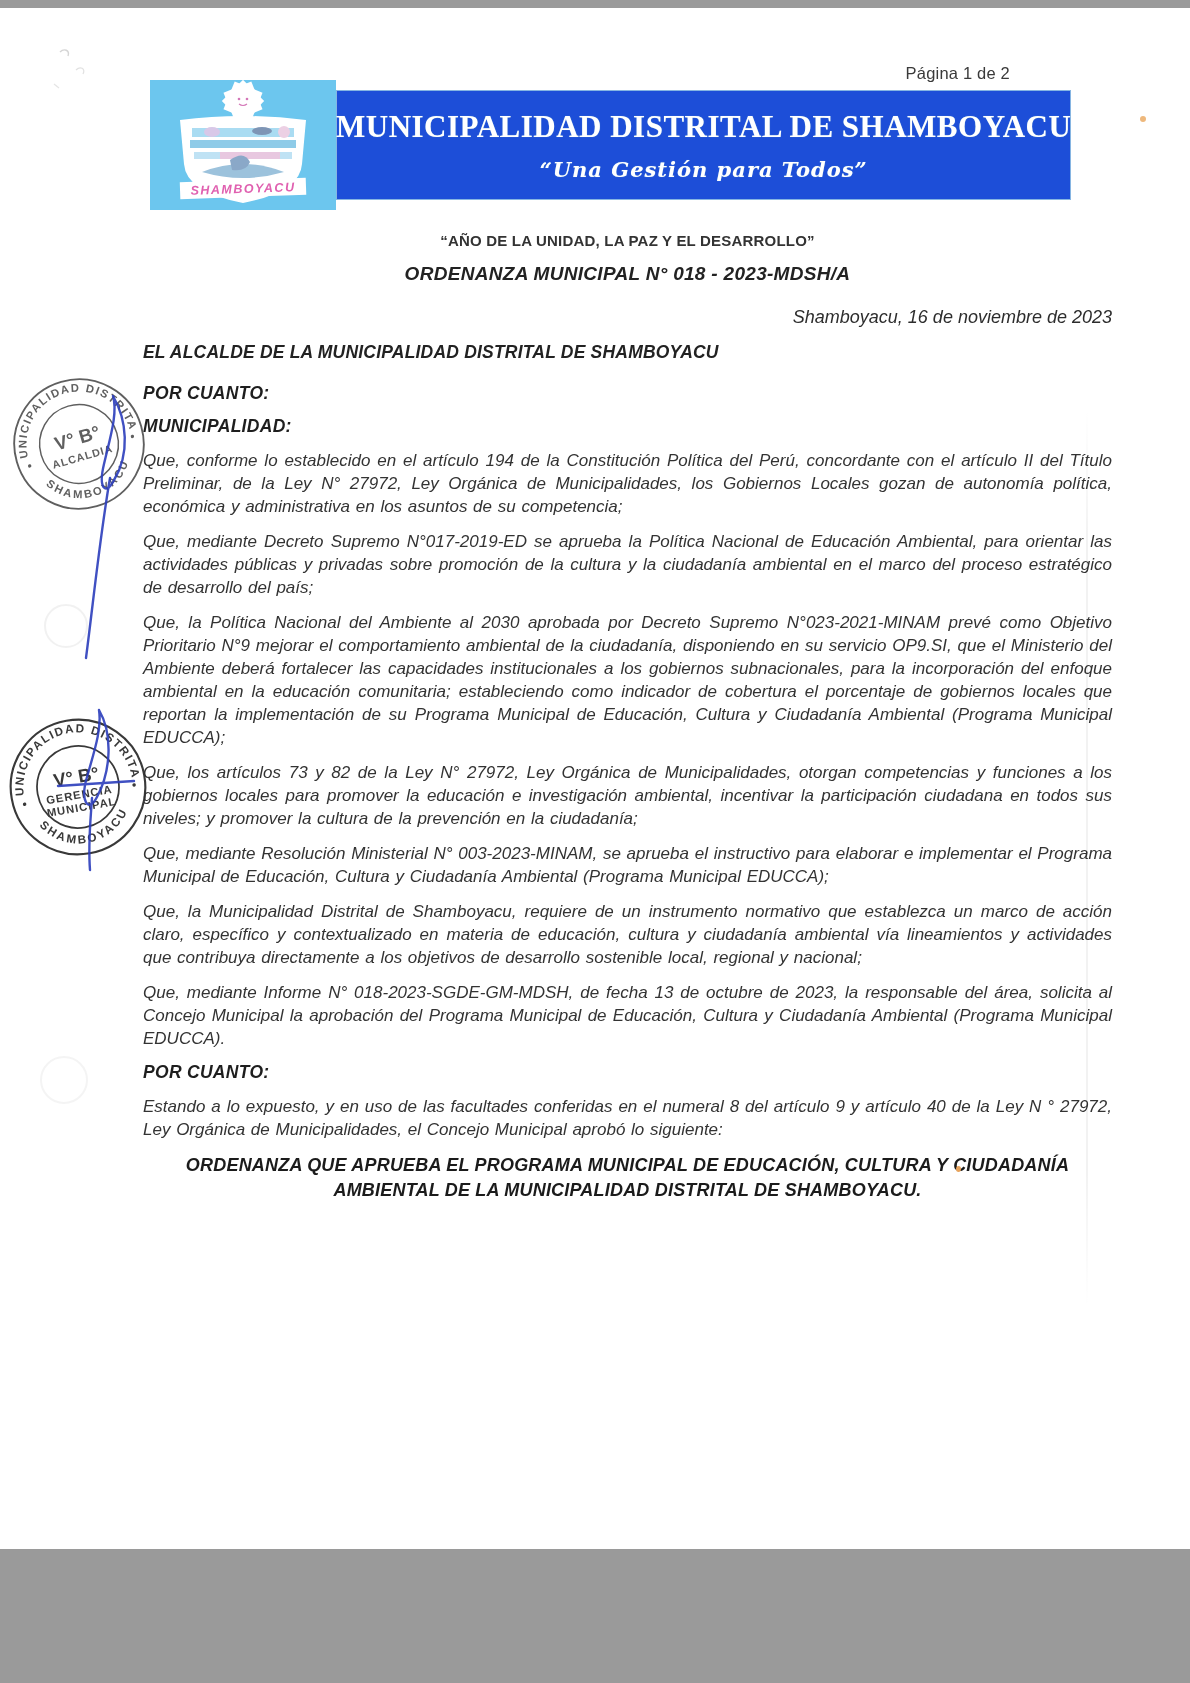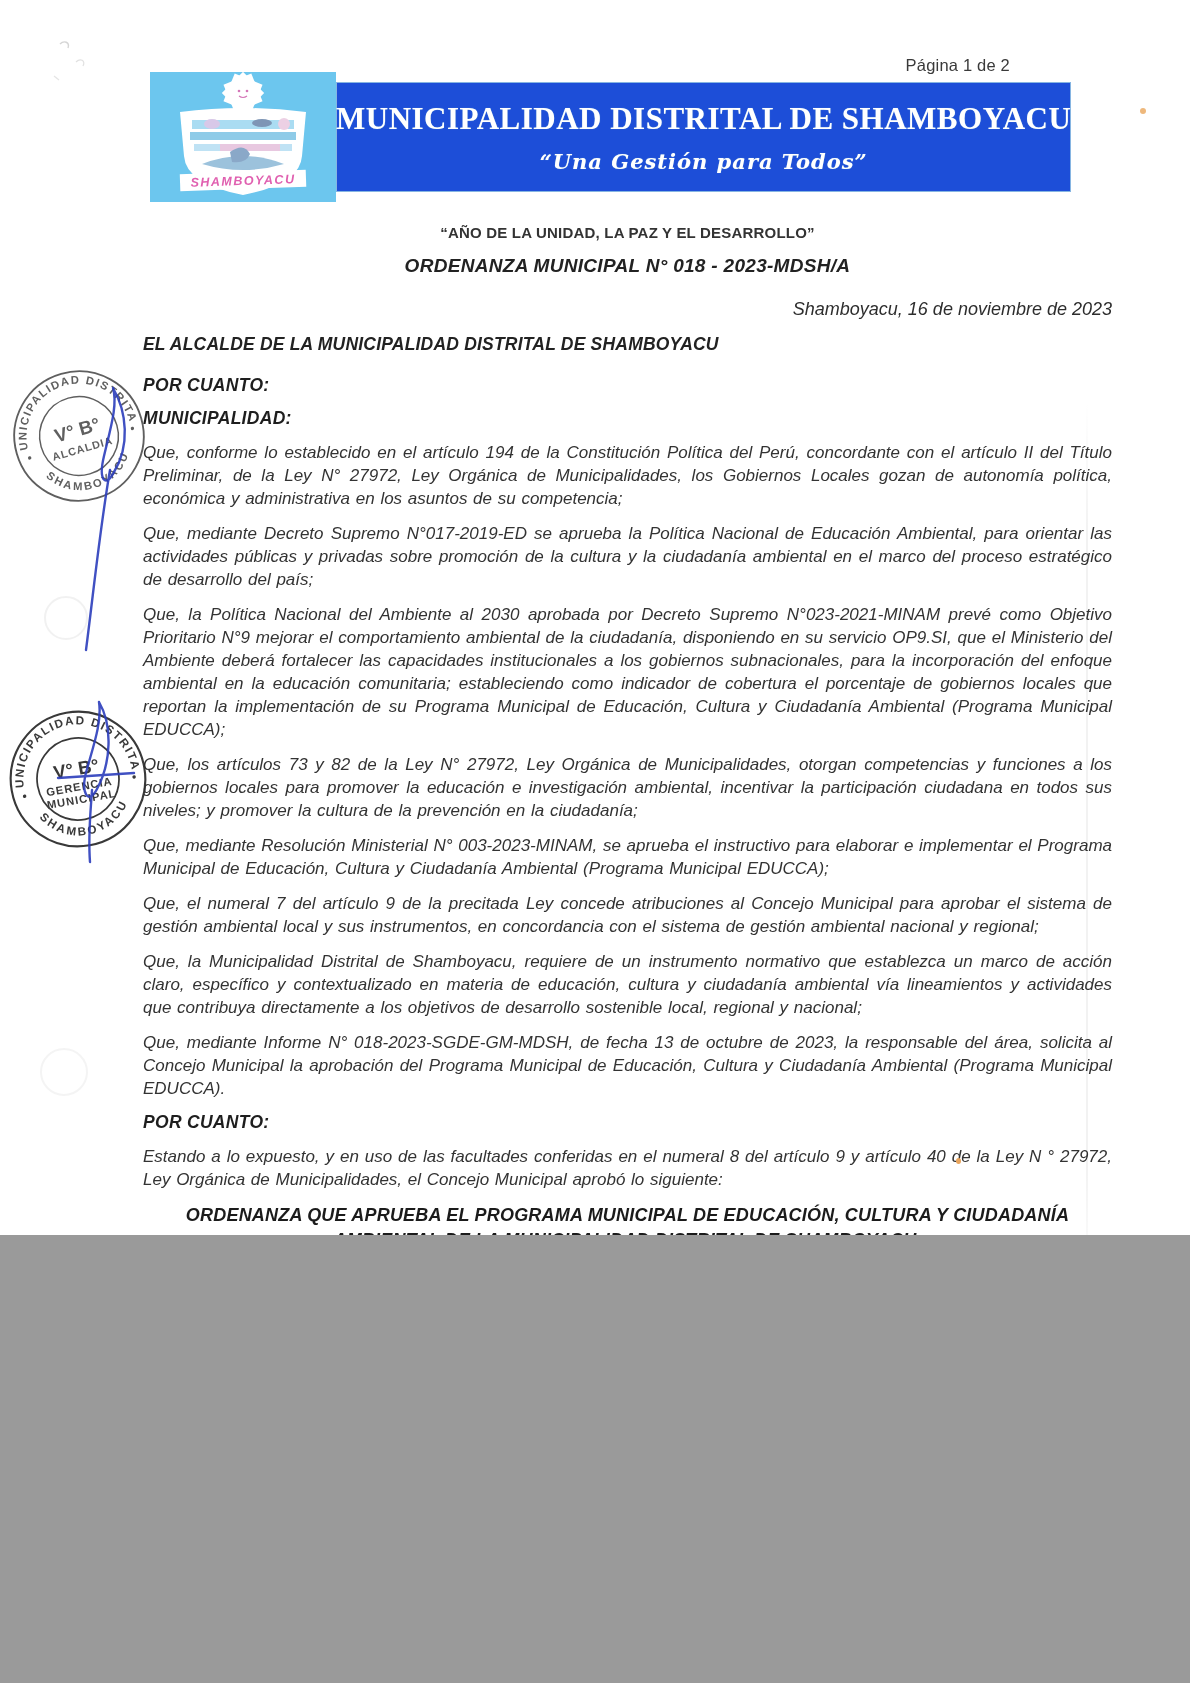--- a/index.html
+++ b/index.html
@@ -1,17 +1,17 @@
 <!DOCTYPE html>
 <html lang="es"><head>
 <meta charset="utf-8">
 <style>
   html,body{margin:0;padding:0;background:#9a9a9a;}
   .page{
-    position:relative;width:1190px;height:1235px;margin:0 auto;
+    position:relative;width:1190px;height:1541px;margin:8px auto;
     background:#ffffff;overflow:hidden;
     font-family:"Liberation Sans",sans-serif;color:#2d2d2d;
   }
   
   .page-indicator{
     position:absolute;top:56px;right:180px;
     font-size:16.5px;color:#3a3a3a;letter-spacing:.2px;
   }
   .header{
     position:absolute;top:72px;left:150px;width:866px;height:130px;
@@ -151,21 +151,20 @@
     <div class="addressee">EL ALCALDE DE LA MUNICIPALIDAD DISTRITAL DE SHAMBOYACU</div>
 
     <div class="section-label" style="margin-top:8px">POR CUANTO:</div>
 
     <div class="section-label">MUNICIPALIDAD:</div>
     <p class="para">Que, conforme lo establecido en el artículo 194 de la Constitución Política del Perú, concordante con el artículo II del Título Preliminar, de la Ley N° 27972, Ley Orgánica de Municipalidades, los Gobiernos Locales gozan de autonomía política, económica y administrativa en los asuntos de su competencia;</p>
     <p class="para">Que, mediante Decreto Supremo N°017-2019-ED se aprueba la Política Nacional de Educación Ambiental, para orientar las actividades públicas y privadas sobre promoción de la cultura y la ciudadanía ambiental en el marco del proceso estratégico de desarrollo del país;</p>
     <p class="para">Que, la Política Nacional del Ambiente al 2030 aprobada por Decreto Supremo N°023-2021-MINAM prevé como Objetivo Prioritario N°9 mejorar el comportamiento ambiental de la ciudadanía, disponiendo en su servicio OP9.SI, que el Ministerio del Ambiente deberá fortalecer las capacidades institucionales a los gobiernos subnacionales, para la incorporación del enfoque ambiental en la educación comunitaria; estableciendo como indicador de cobertura el porcentaje de gobiernos locales que reportan la implementación de su Programa Municipal de Educación, Cultura y Ciudadanía Ambiental (Programa Municipal EDUCCA);</p>
     <p class="para">Que, los artículos 73 y 82 de la Ley N° 27972, Ley Orgánica de Municipalidades, otorgan competencias y funciones a los gobiernos locales para promover la educación e investigación ambiental, incentivar la participación ciudadana en todos sus niveles; y promover la cultura de la prevención en la ciudadanía;</p>
     <p class="para">Que, mediante Resolución Ministerial N° 003-2023-MINAM, se aprueba el instructivo para elaborar e implementar el Programa Municipal de Educación, Cultura y Ciudadanía Ambiental (Programa Municipal EDUCCA);</p>
-    <p class="para">Que, el numeral 7 del artículo 9 de la precitada Ley concede atribuciones al Concejo Municipal para aprobar el sistema de gestión ambiental local y sus instrumentos, en concordancia con el sistema de gestión ambiental nacional y regional;</p>
     <p class="para">Que, la Municipalidad Distrital de Shamboyacu, requiere de un instrumento normativo que establezca un marco de acción claro, específico y contextualizado en materia de educación, cultura y ciudadanía ambiental vía lineamientos y actividades que contribuya directamente a los objetivos de desarrollo sostenible local, regional y nacional;</p>
     <p class="para">Que, mediante Informe N° 018-2023-SGDE-GM-MDSH, de fecha 13 de octubre de 2023, la responsable del área, solicita al Concejo Municipal la aprobación del Programa Municipal de Educación, Cultura y Ciudadanía Ambiental (Programa Municipal EDUCCA).</p>
 
     <div class="section-label">POR CUANTO:</div>
     <p class="para">Estando a lo expuesto, y en uso de las facultades conferidas en el numeral 8 del artículo 9 y artículo 40 de la Ley N ° 27972, Ley Orgánica de Municipalidades, el Concejo Municipal aprobó lo siguiente:</p>
 
     <div class="ordinance-title">ORDENANZA QUE APRUEBA EL PROGRAMA MUNICIPAL DE EDUCACIÓN, CULTURA Y CIUDADANÍA AMBIENTAL DE LA MUNICIPALIDAD DISTRITAL DE SHAMBOYACU.</div>
   </div>
 
   <svg class="stamp stamp-1" width="150" height="156" viewBox="0 0 160 160">

